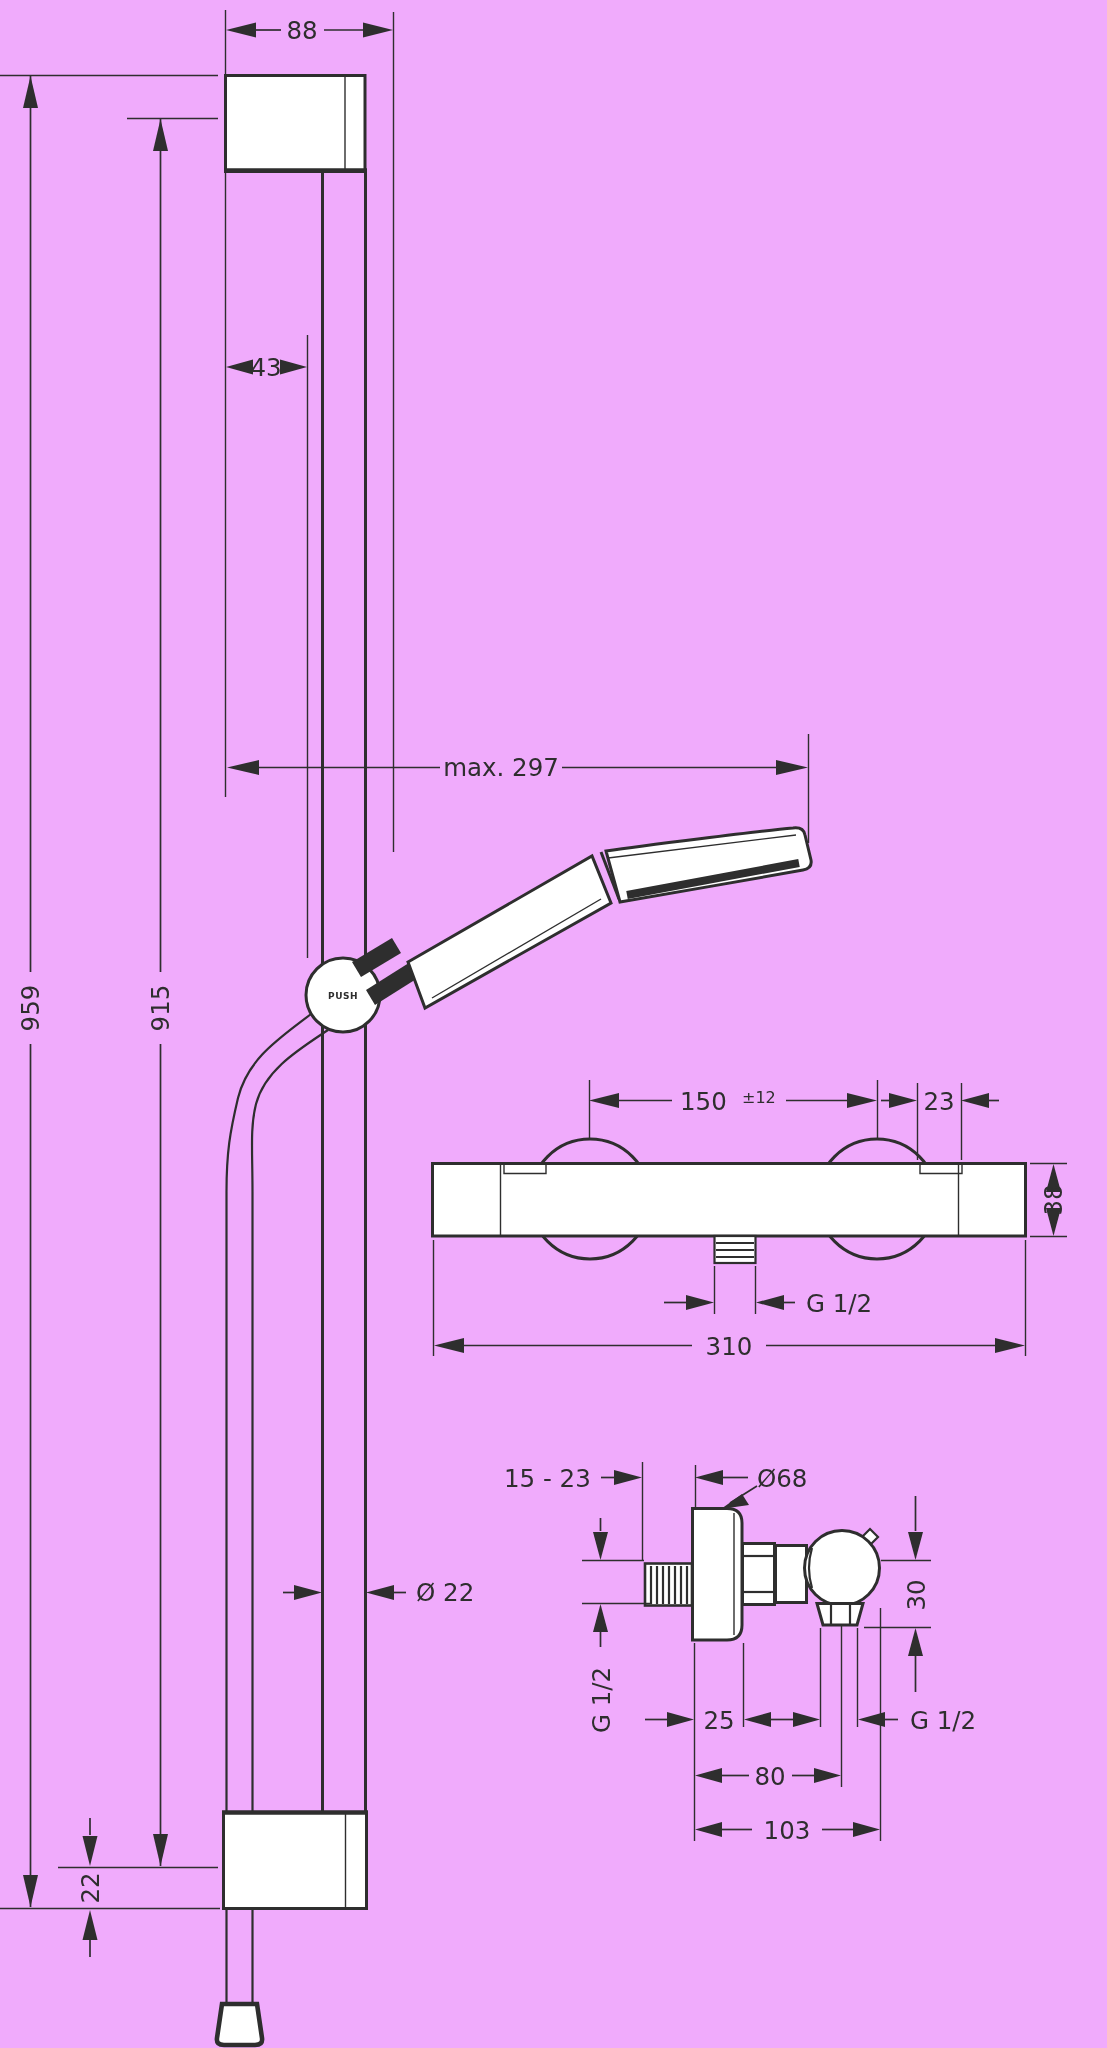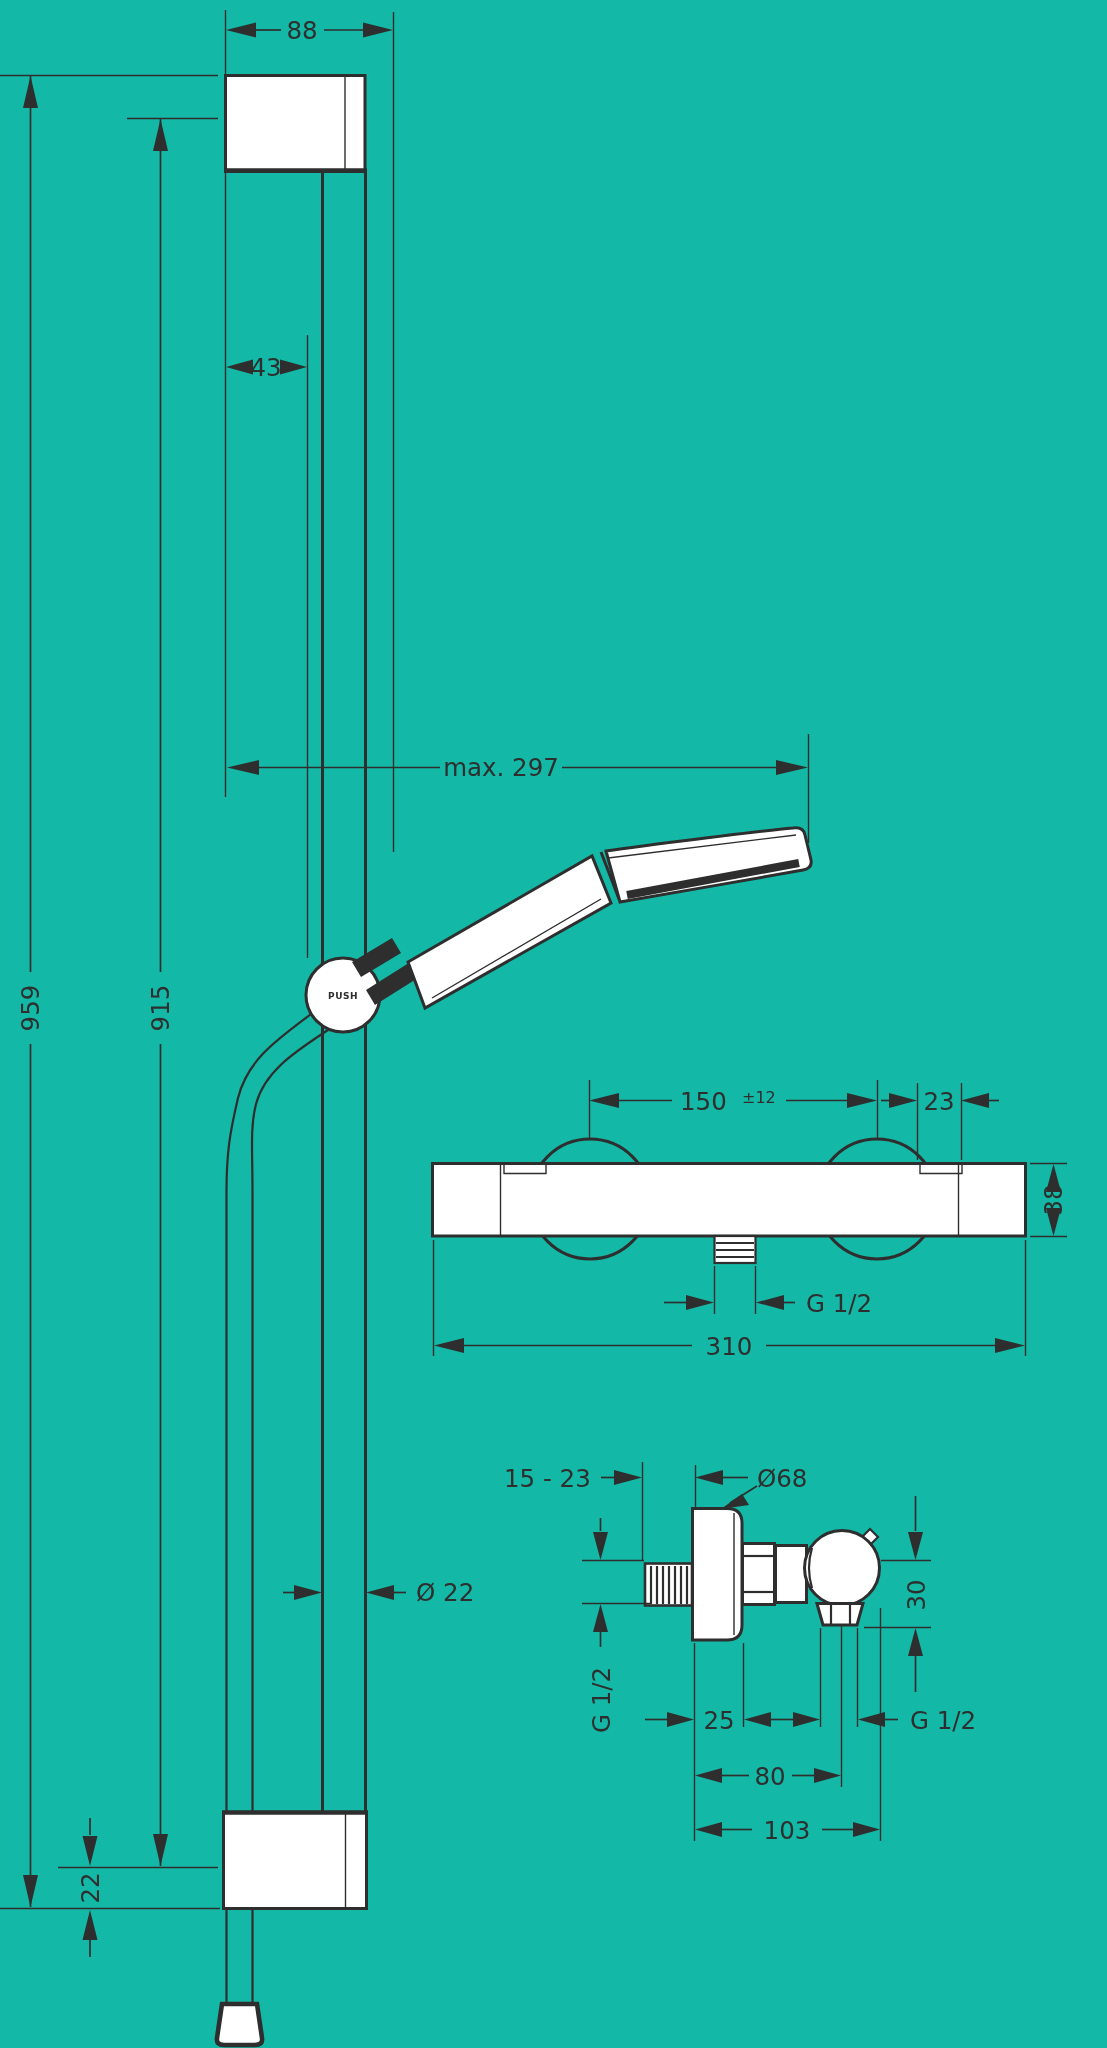--- a/index.html
+++ b/index.html
@@ -1,16 +1,16 @@
 <!DOCTYPE html>
 <html><head>
 <meta charset="utf-8">
 <style>
   html,body{margin:0;padding:0;background:#ffffff;}
-  #stage{position:relative;width:1107px;height:2048px;background:#14b8a6;overflow:hidden;}
+  #stage{position:relative;width:1107px;height:2048px;background:#f0abfc;overflow:hidden;}
   svg{position:absolute;left:0;top:0;}
   svg text{fill:#2e2e2e;font-family:"DejaVu Sans","Liberation Sans",sans-serif;font-size:24.5px;}
   text.small{font-size:16px;}
   text.push{font-size:9px;font-weight:bold;letter-spacing:.5px;}
   .thin{stroke:#2e2e2e;stroke-width:1.4;fill:none;}
   .dim{stroke:#2e2e2e;stroke-width:1.7;fill:none;}
   .med{stroke:#2e2e2e;stroke-width:3;fill:none;}
   .med2{stroke:#2e2e2e;stroke-width:2.2;fill:none;}
   .thick{stroke:#2e2e2e;stroke-width:4.6;fill:none;}
   .arrow{fill:#2e2e2e;stroke:none;}

